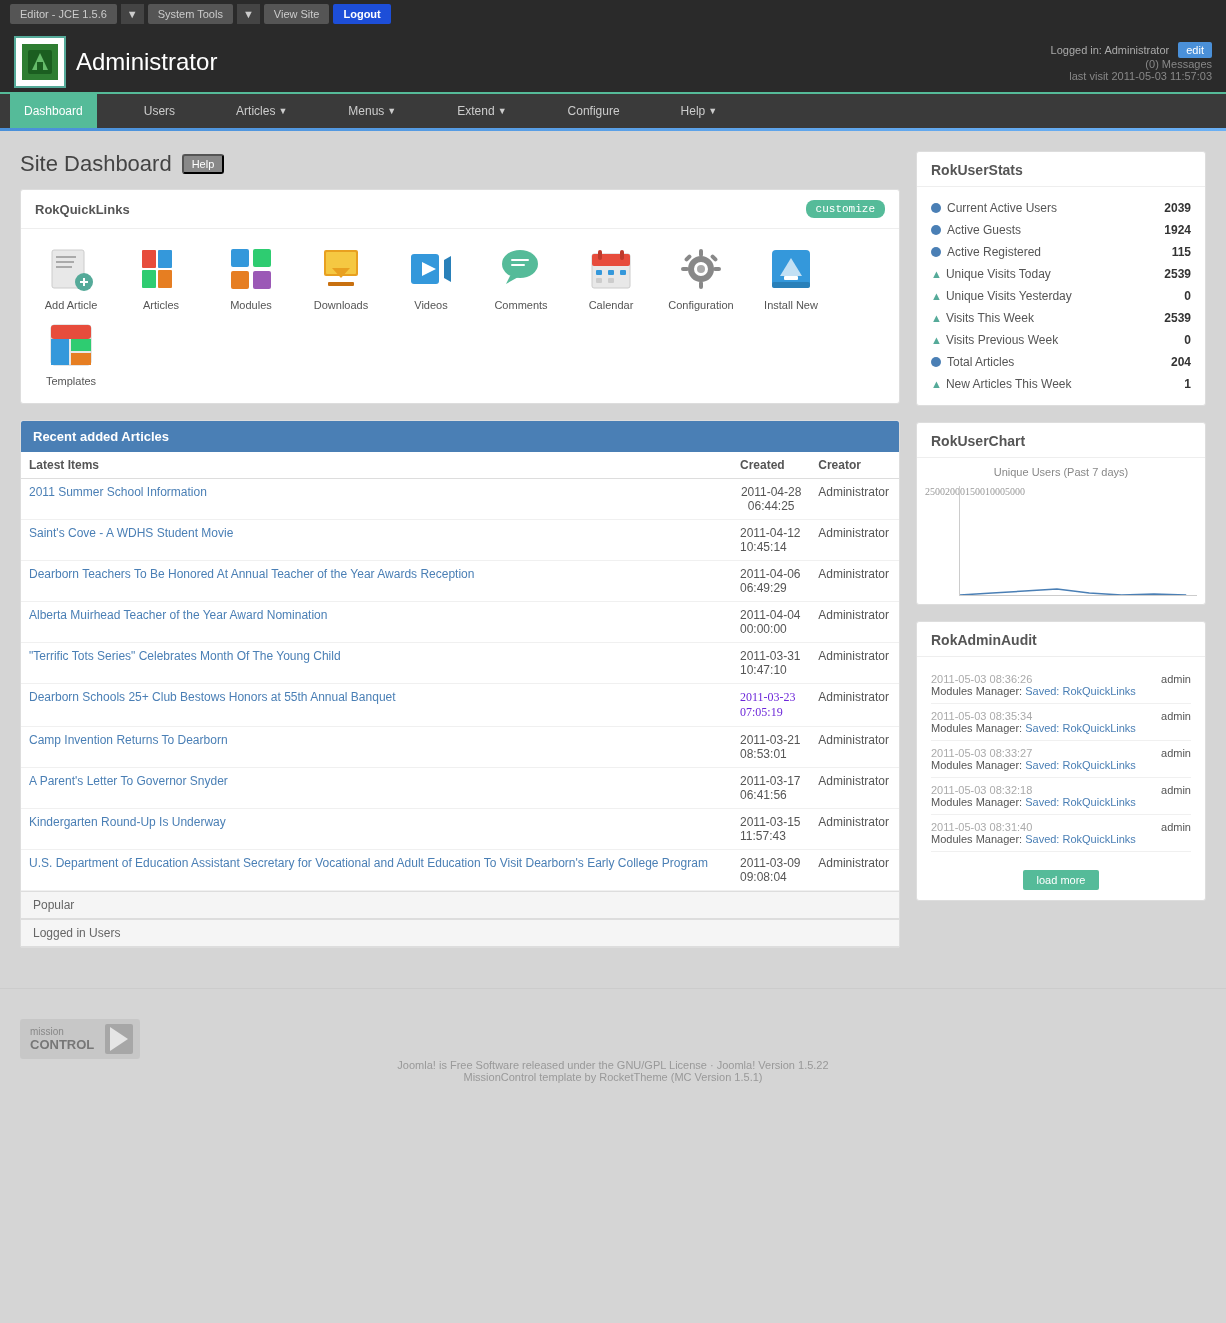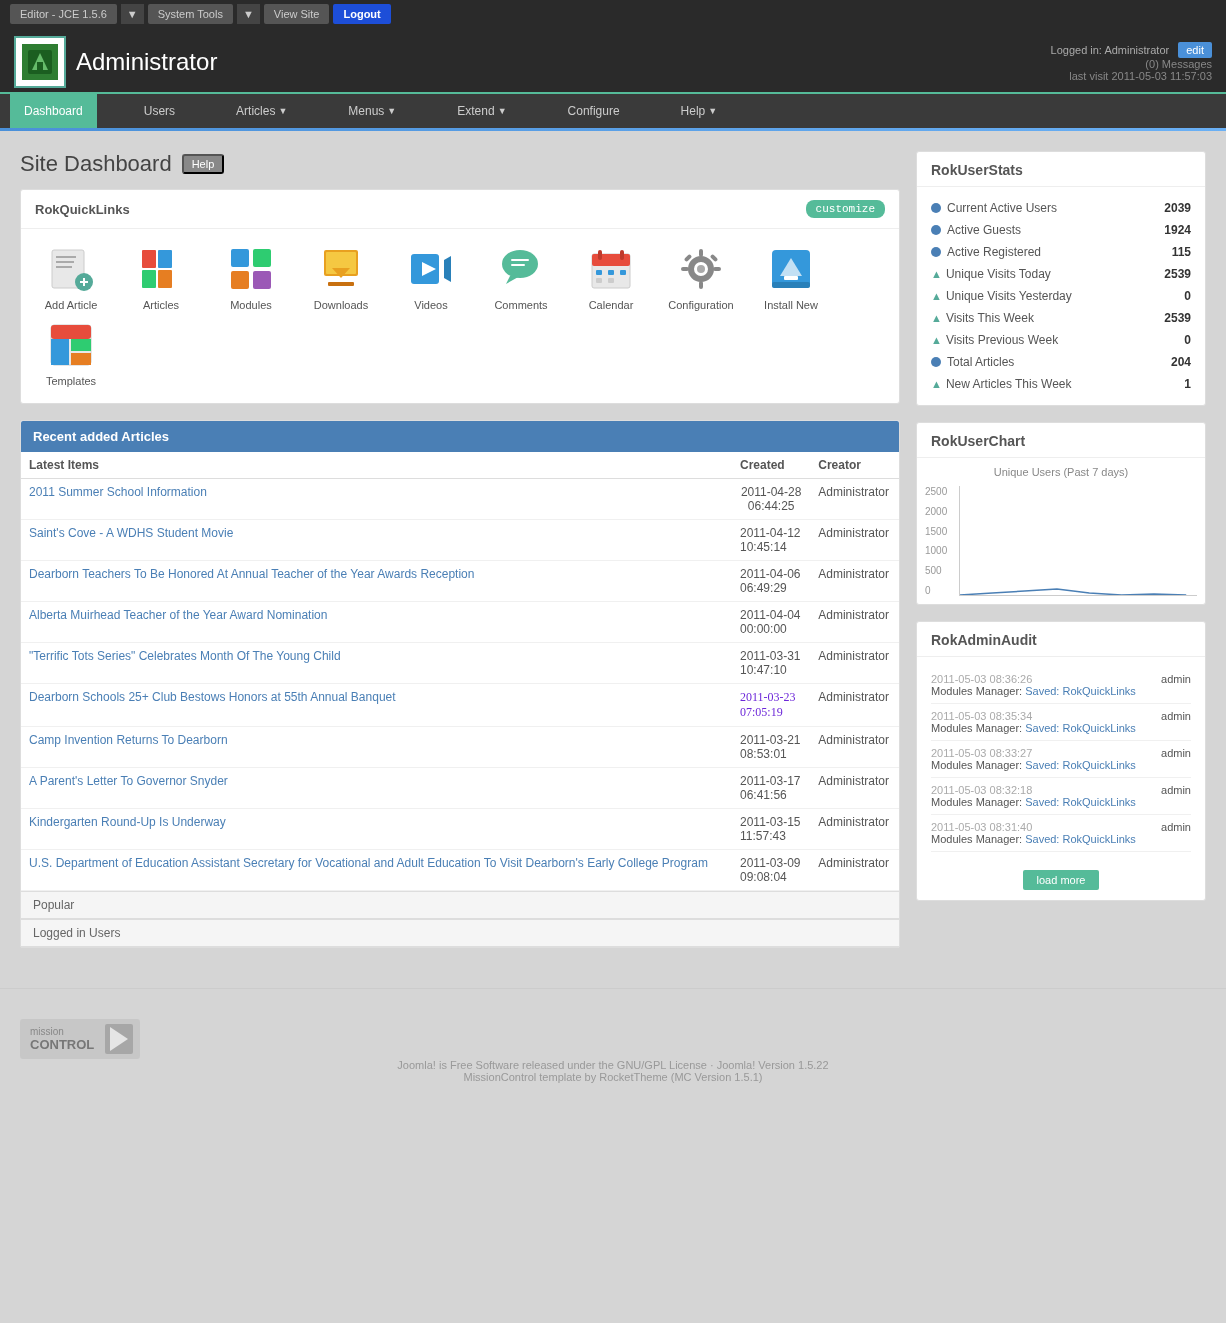--- a/index.html
+++ b/index.html
@@ -466,21 +466,21 @@
             <div class="stat-value">1</div>
           </div>
         </div>
     </div>
 
     <div class="widget">
       <div class="widget-title">RokUserChart</div>
       <div class="chart-area">
         <div class="chart-title">Unique Users (Past 7 days)</div>
         <div style="display:flex; align-items:stretch;">
-          <div style="display:flex; flex-direction:column; justify-content:space-between; padding-right:4px; font-size:10px; color:#999; width:34px;">
+          <div style="display:flex; flex-direction:row; justify-content:space-between; text-align:right; padding-right:4px; font-size:10px; color:#999; width:34px;font-family:Liberation Serif, serif;">
             <span>2500</span>
             <span>2000</span>
             <span>1500</span>
             <span>1000</span>
             <span>500</span>
             <span>0</span>
           </div>
           <div style="flex:1; position:relative; height:110px; border-left:1px solid #ccc; border-bottom:1px solid #ccc;">
             <svg width="100%" height="100%" viewBox="0 0 220 110" preserveAspectRatio="none">
               <polyline points="0,110 30,108 60,106 90,104 120,108 150,110 180,109 210,110" fill="none" stroke="#4a7fb5" stroke-width="1.5"></polyline>

